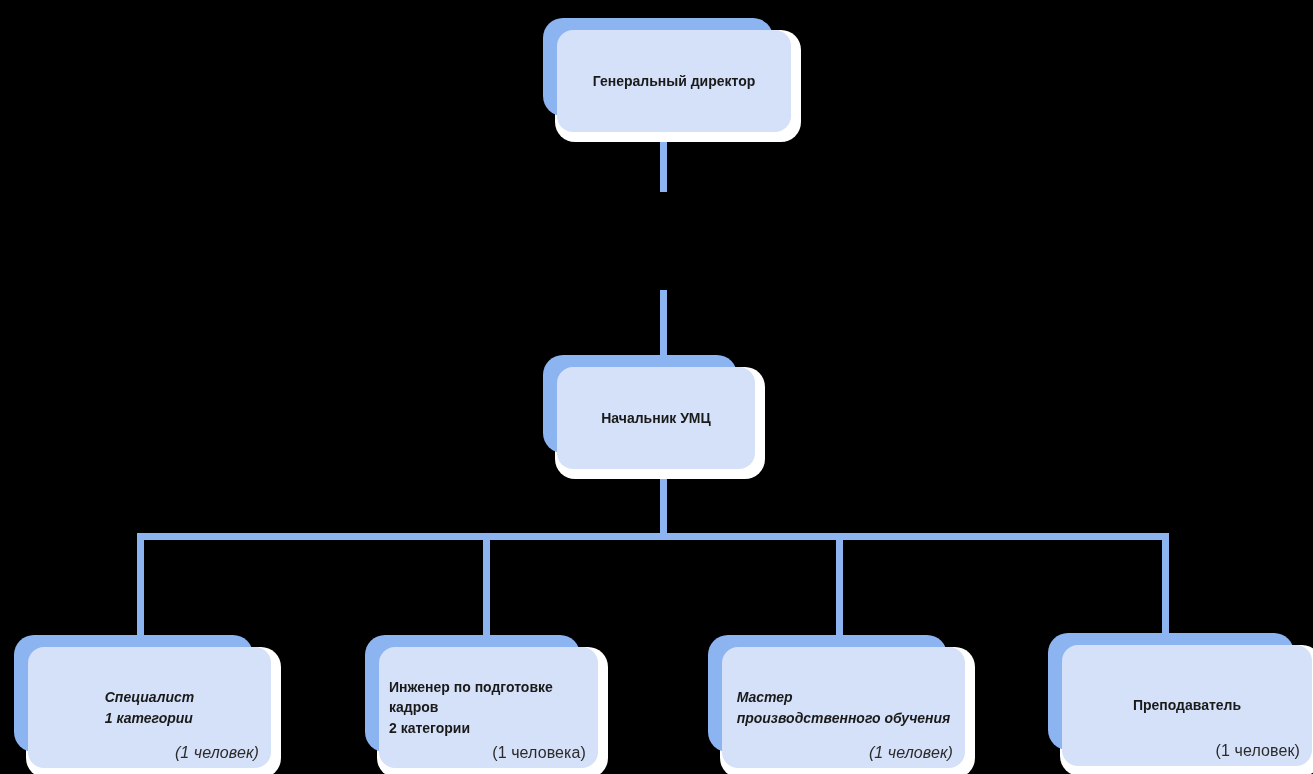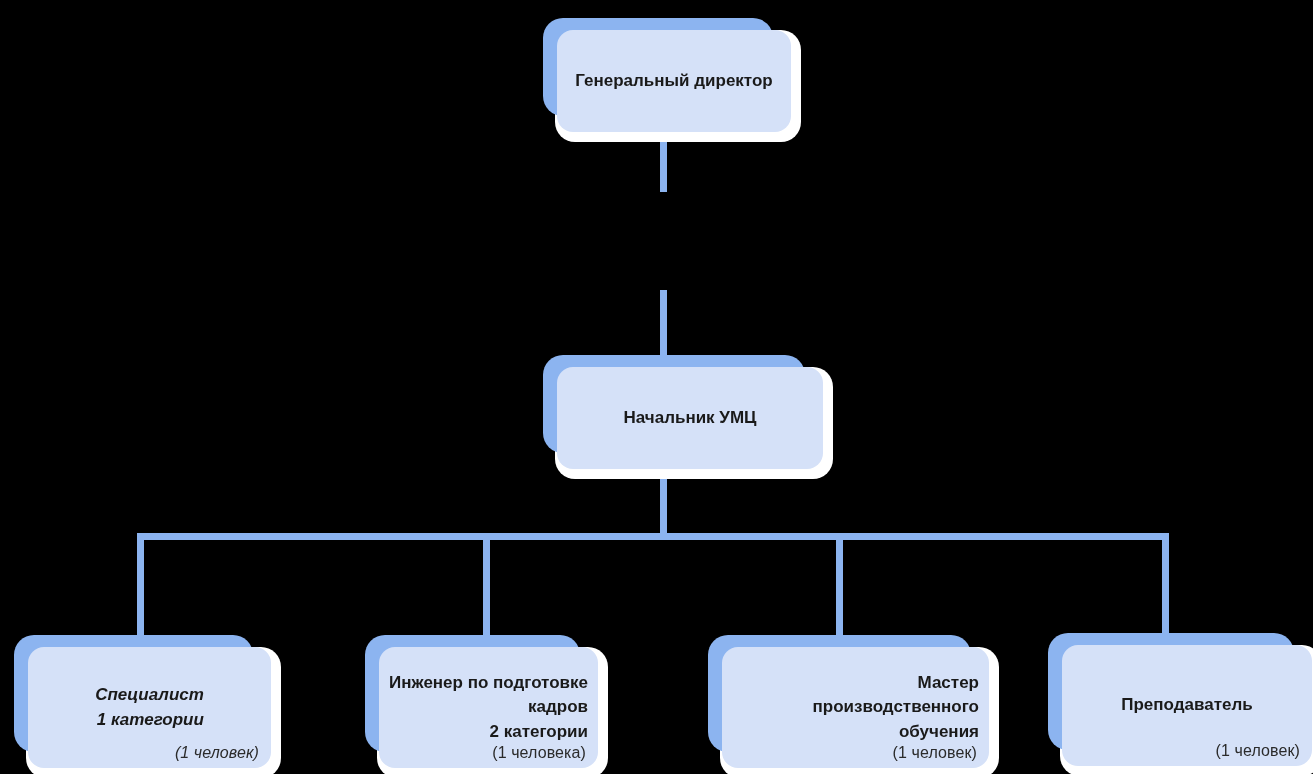--- a/index.html
+++ b/index.html
@@ -58,44 +58,44 @@
     border-radius: 16px;
     box-sizing: border-box;
     display: flex;
     flex-direction: column;
     align-items: center;
     justify-content: center;
   }
   .node .label {
     color: #1a1a1a;
     font-weight: bold;
-    font-size: 17px;
+    font-size: 14px;
     line-height: 1.45;
-    text-align: right;
+    text-align: left;
     white-space: pre-line;
     padding: 0 10px;
   }
   .node .count {
     position: absolute;
     right: 12px;
     bottom: 6px;
     font-size: 16px;
     font-weight: normal;
     color: #2b2b2b;
     letter-spacing: 0.1px;
   }
 
   
   #node-ceo        { left: 543px; top: 18px;  width: 248px; height: 114px; }
   #node-deputy     { left: 543px; top: 188px; width: 248px; height: 114px; }
-  #node-head-umc   { left: 543px; top: 355px; width: 280px; height: 114px; }
+  #node-head-umc   { left: 543px; top: 355px; width: 212px; height: 114px; }
 
   #node-specialist { left: 14px;   top: 635px; width: 257px; height: 133px; font-style: italic; }
   #node-engineer   { left: 365px;  top: 635px; width: 233px; height: 133px; }
-  #node-master     { left: 708px;  top: 635px; width: 281px; height: 133px; }
+  #node-master     { left: 708px;  top: 635px; width: 257px; height: 133px; font-style: italic; }
   #node-teacher    { left: 1048px; top: 633px; width: 264px; height: 133px; }
 
   #node-specialist .body,
   #node-engineer .body,
   #node-master .body,
   #node-teacher .body { justify-content: center; }
 
   
   #conn-ceo-deputy   { left: 660px; top: 120px; width: 7px;  height: 72px; }
   #conn-deputy-umc   { left: 660px; top: 290px; width: 7px;  height: 69px; }

